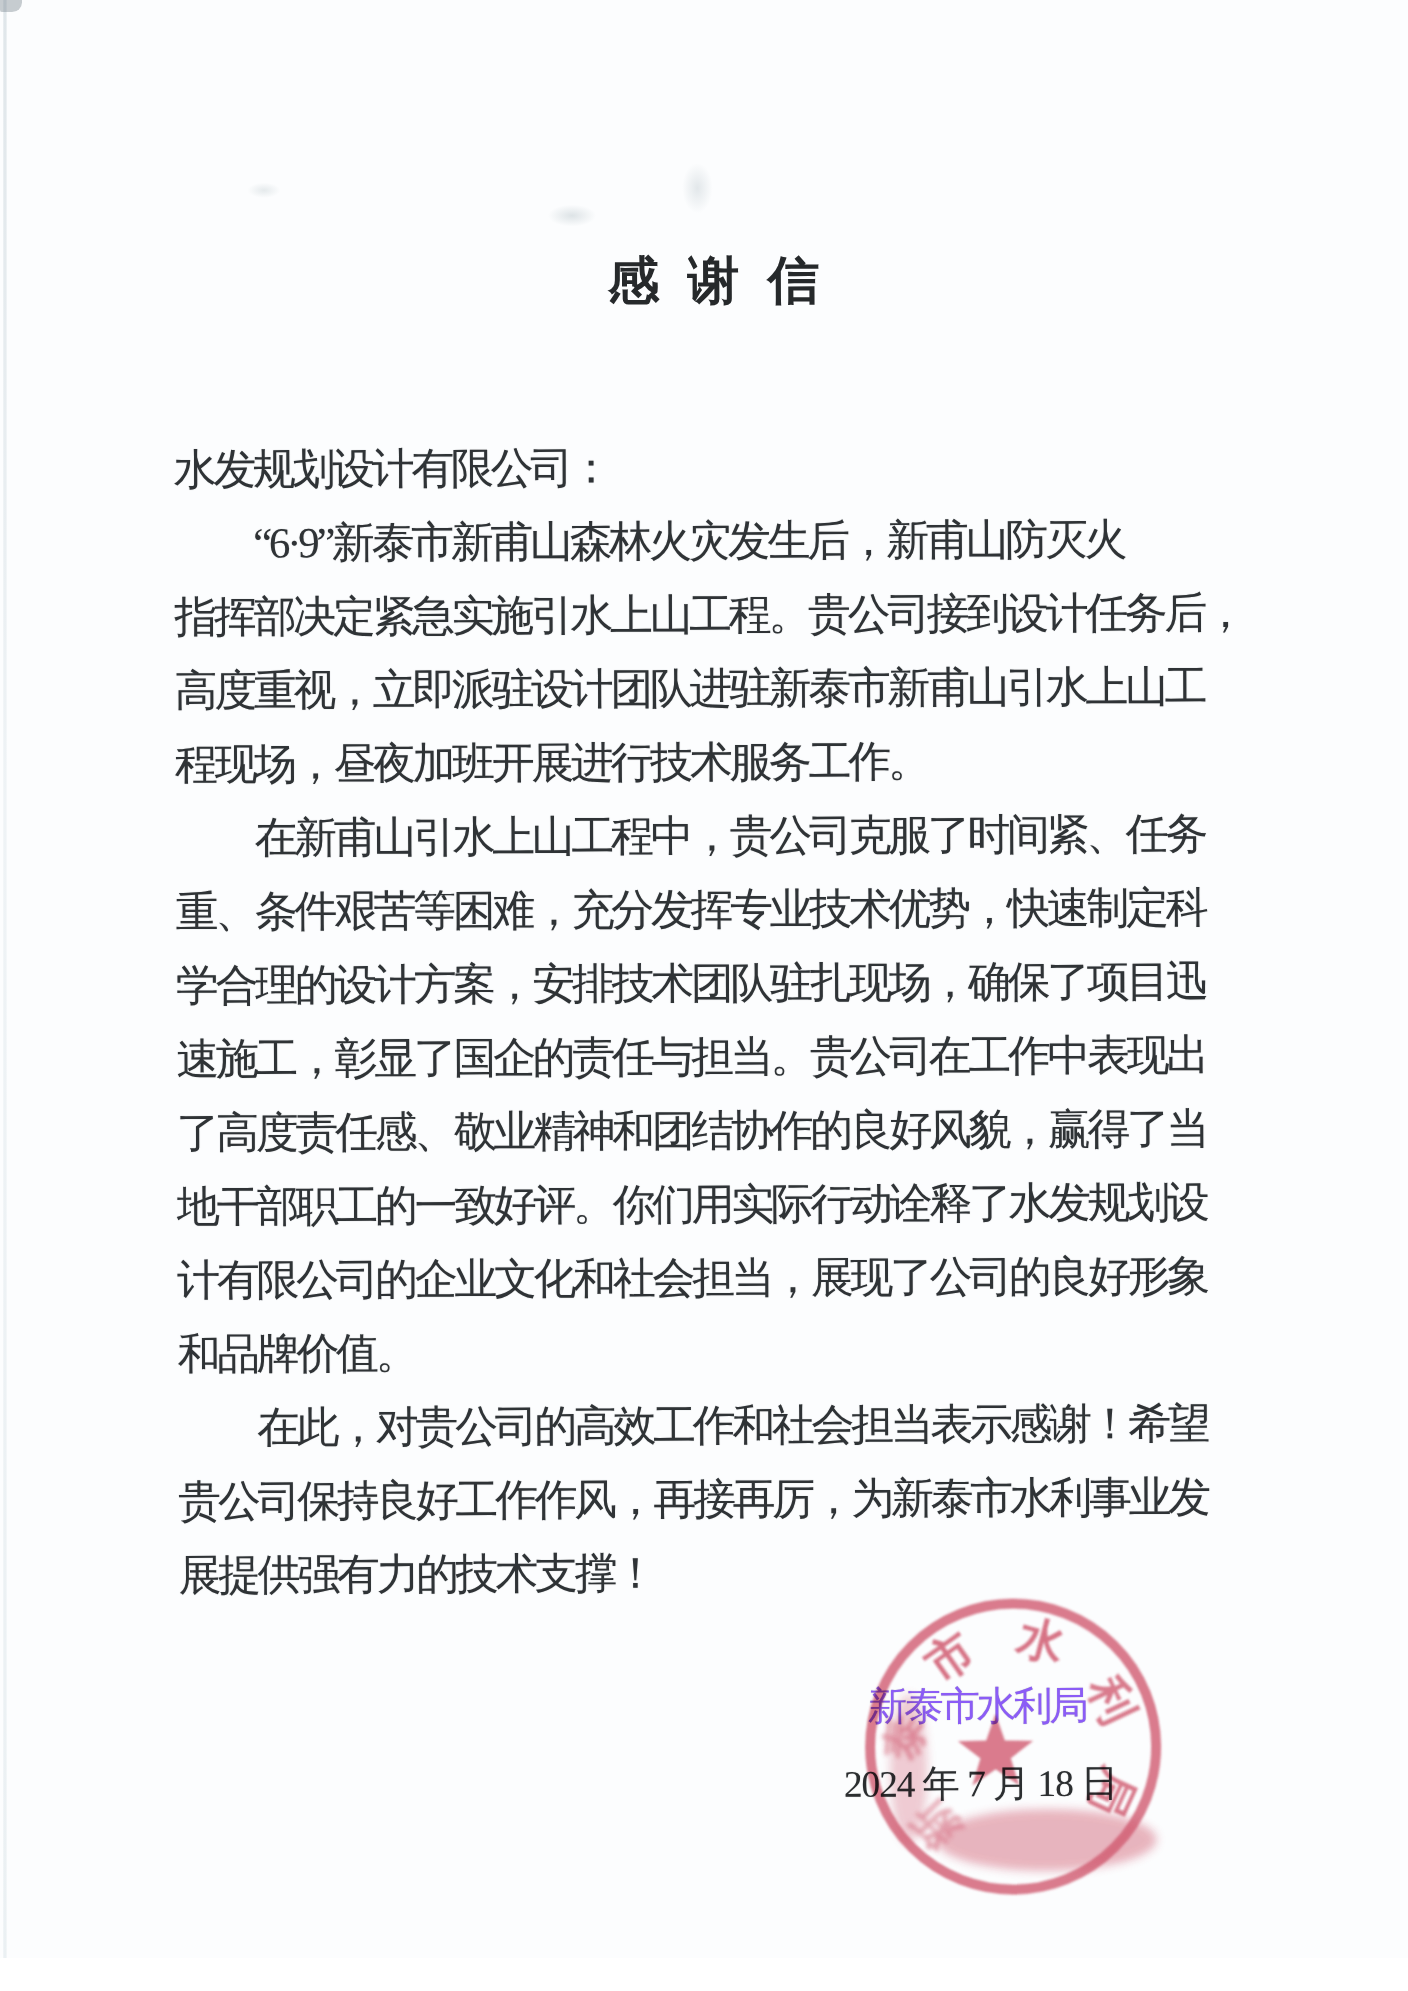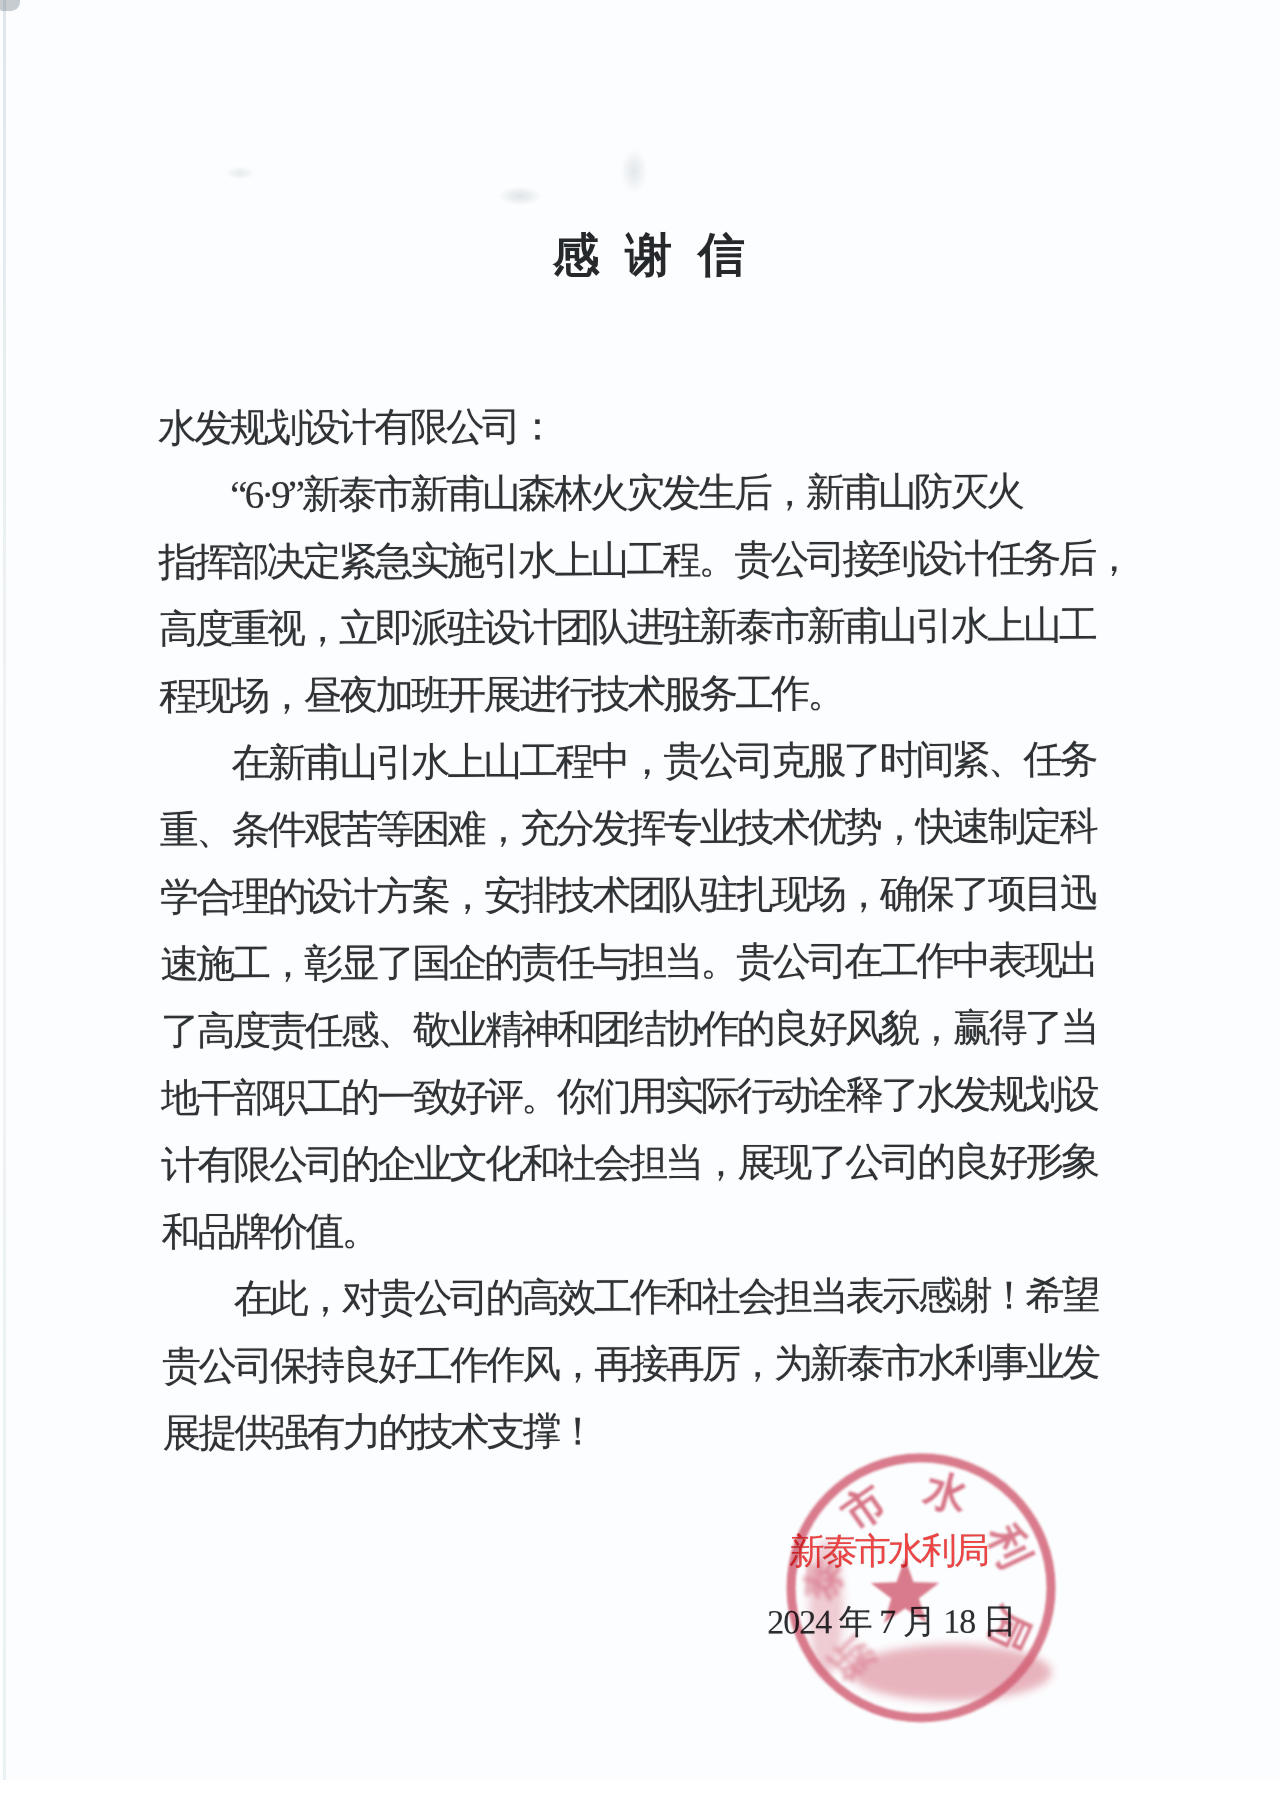--- a/index.html
+++ b/index.html
@@ -39,21 +39,21 @@
   }
   .line{
     height:67px;line-height:67px;
     white-space:nowrap;
   }
   .line.indent{padding-left:72px;}
   
   .signature{
     position:absolute;left:786px;top:1528px;
     font-size:36px;letter-spacing:-3px;white-space:nowrap;
-    color:#ef4444;z-index:2;
+    color:#8b5cf6;z-index:2;
     text-shadow:0 0 1px rgba(43,46,48,.35);
   }
   .date{
     position:absolute;left:764px;top:1600px;
     font-size:34px;letter-spacing:-1px;white-space:nowrap;
     color:#2b2e30;z-index:2;
     text-shadow:0 0 1px rgba(43,46,48,.35);
   }
   
   .stamp{

